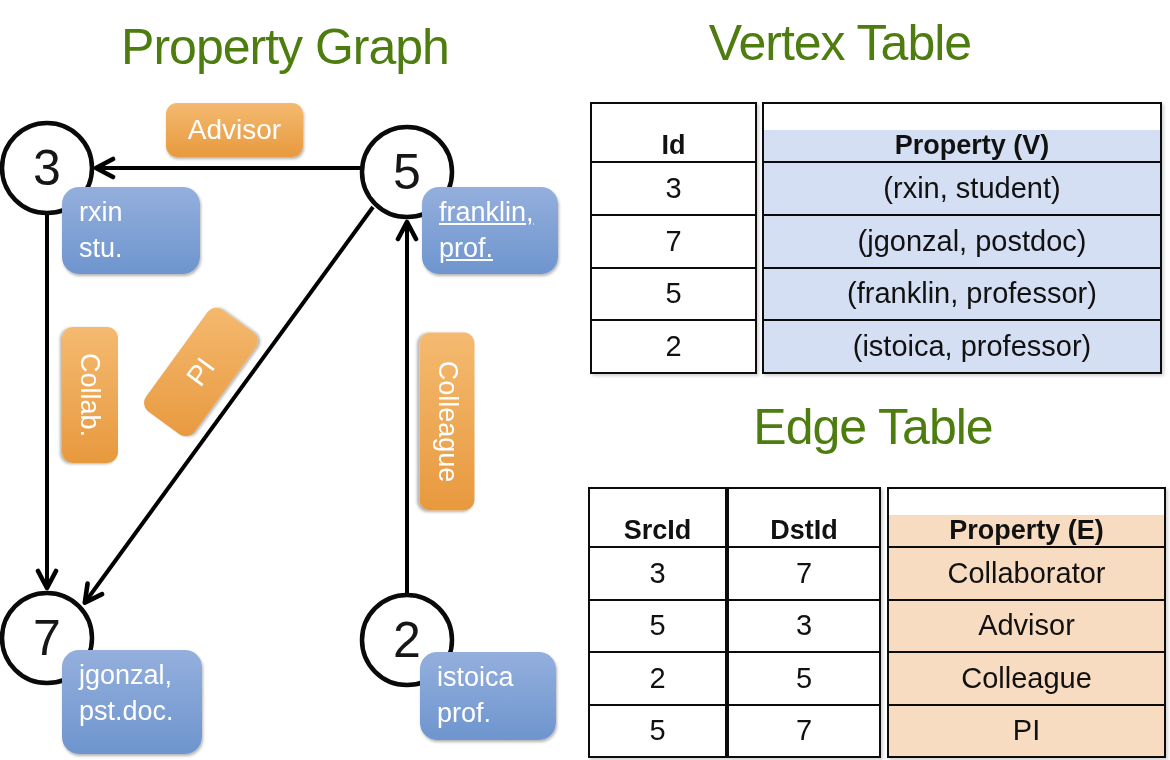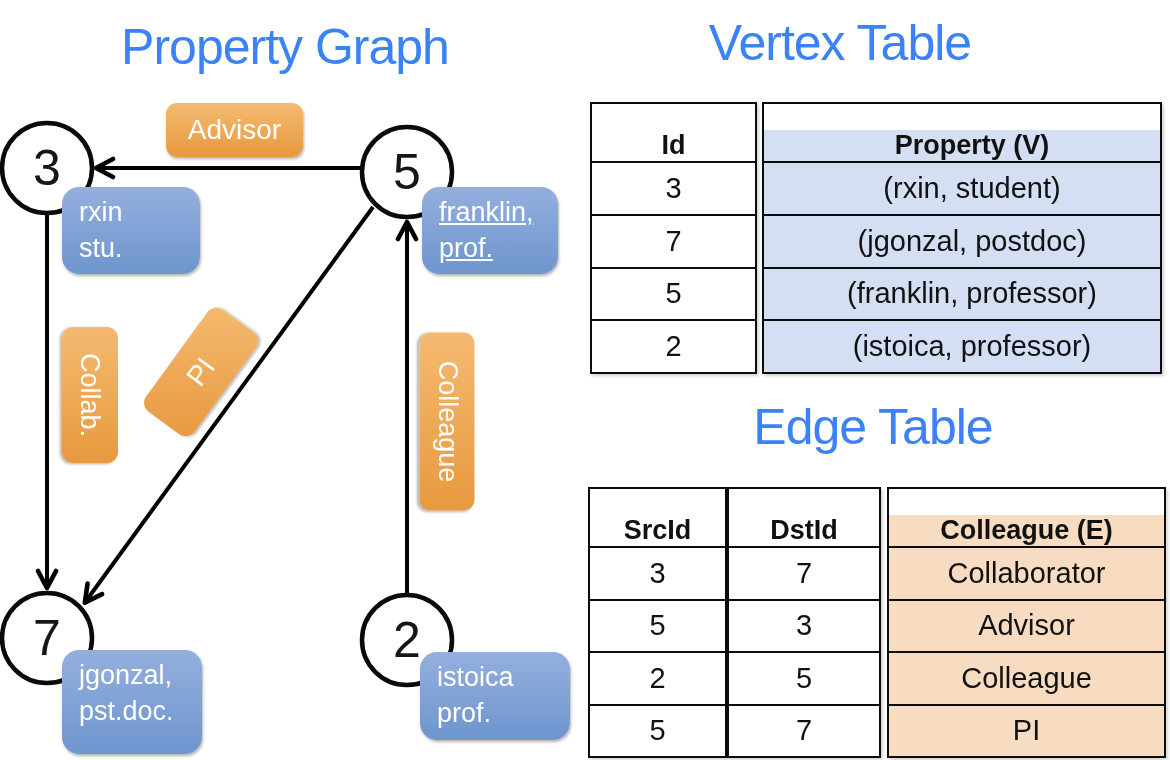--- a/index.html
+++ b/index.html
@@ -8,21 +8,21 @@
     background:#ffffff;
     font-family:"Liberation Sans", sans-serif;
     color:#111;
   }
   
   .big-title{
     position:absolute;
     font-size:50px;
     font-weight:400;
     letter-spacing:-1px;
-    color:#3b82f6;
+    color:#4d7c0f;
     text-align:center;
     white-space:nowrap;
   }
   
   #graph-svg{position:absolute;left:0;top:0;z-index:1;}
   .node-num{
     position:absolute;width:90px;height:90px;z-index:2;
     display:flex;align-items:center;justify-content:center;
     font-size:50px;color:#161616;
   }
@@ -98,21 +98,21 @@
   <span>stu.</span>
 </div>
 <div class="vprop" style="left:422px;top:187px;width:136px;height:87px;text-decoration:underline;">
   <span>franklin,</span>
   <span>prof.</span>
 </div>
 <div class="vprop" style="left:62px;top:650px;width:140px;height:104px;">
   <span>jgonzal,</span>
   <span>pst.doc.</span>
 </div>
-<div class="vprop" style="left:420px;top:652px;width:150px;height:88px;">
+<div class="vprop" style="left:420px;top:652px;width:136px;height:88px;">
   <span>istoica</span>
   <span>prof.</span>
 </div>
 
 <div class="big-title" style="left:590px;top:14px;width:500px;">Vertex Table</div>
 
 <div class="subtable" style="left:590px;top:102px;width:167px;height:272px;">
   <div class="cell head">Id</div>
   <div class="cell">3</div>
   <div class="cell">7</div>
@@ -137,18 +137,18 @@
   <div class="cell">5</div>
 </div>
 <div class="subtable" style="left:727px;top:487px;width:154px;height:271px;">
   <div class="cell head">DstId</div>
   <div class="cell">7</div>
   <div class="cell">3</div>
   <div class="cell">5</div>
   <div class="cell">7</div>
 </div>
 <div class="subtable tan-col" style="left:887px;top:487px;width:279px;height:271px;">
-  <div class="cell head">Colleague (E)</div>
+  <div class="cell head">Property (E)</div>
   <div class="cell">Collaborator</div>
   <div class="cell">Advisor</div>
   <div class="cell">Colleague</div>
   <div class="cell">PI</div>
 </div>
 
 </body></html>

